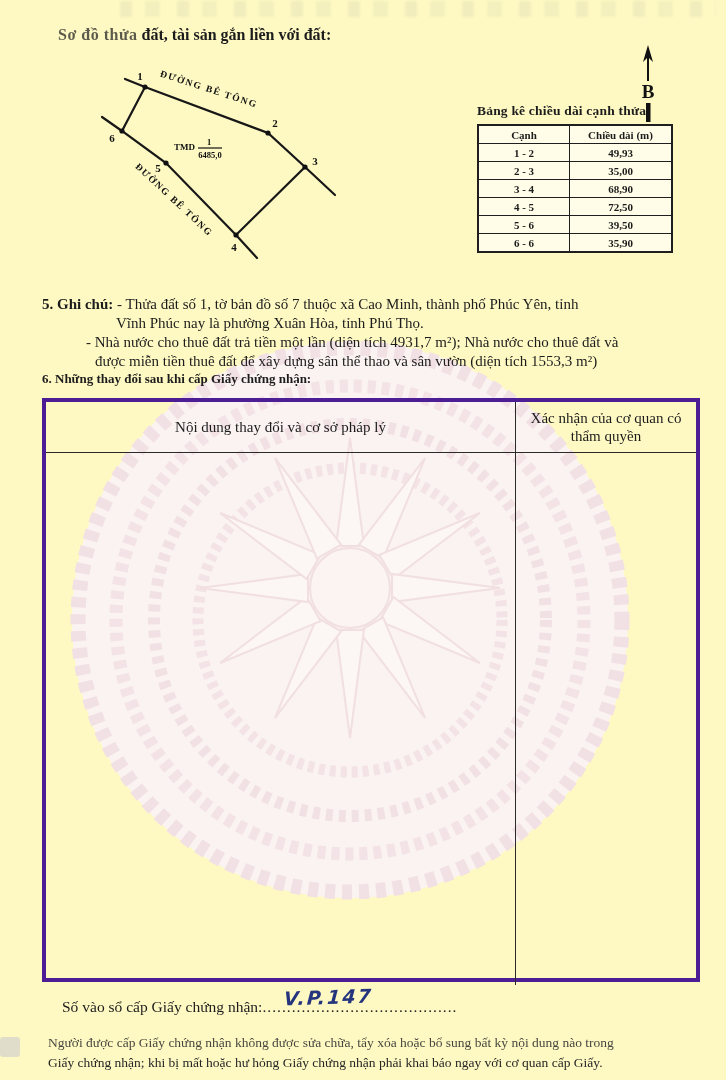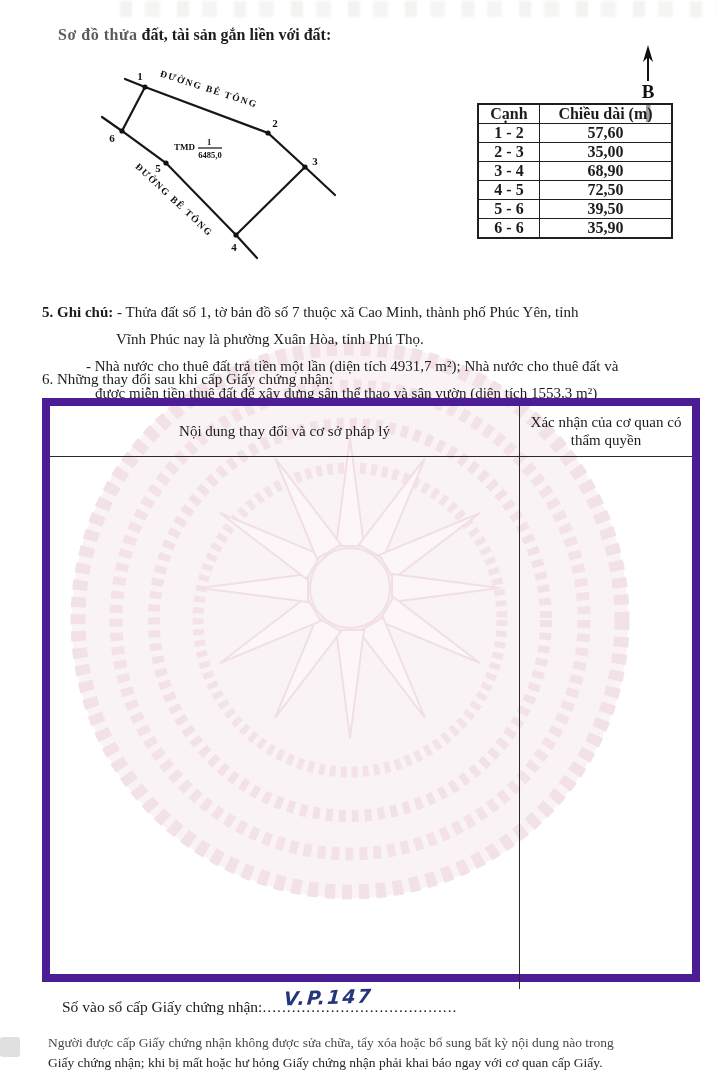--- a/index.html
+++ b/index.html
@@ -1,18 +1,18 @@
 <!DOCTYPE html>
 <html><head>
 <meta charset="utf-8">
 <style>
   html,body{margin:0;padding:0;background:#e8e8e8;}
   .page{
     position:relative;width:726px;height:1080px;margin:0 auto;
-    background:#ffffff;overflow:hidden;
+    background:#fef9c3;overflow:hidden;
     font-family:"Liberation Serif",serif;color:#1c1c1c;
   }
   .layer{position:absolute;inset:0;}
   .content{z-index:2;}
   .wm{z-index:1;}
 
   
   .top-bleed{
     position:absolute;top:1px;left:120px;right:10px;height:16px;
     background:repeating-linear-gradient(90deg,
@@ -34,39 +34,39 @@
   .frac{font-size:8.5px;font-weight:bold;}
 
   .north-svg{position:absolute;left:628px;top:45px;}
   .north-svg text{font-family:"Liberation Serif",serif;font-weight:bold;font-size:19px;fill:#111;}
 
   
   .edge-box{position:absolute;left:477px;top:103px;width:200px;}
   .edge-title{font-size:13.5px;font-weight:600;margin-bottom:5px;letter-spacing:.2px;}
   table.edges{border-collapse:collapse;border:2px solid #1f1f1f;width:196px;background:rgba(255,255,255,.6);}
   table.edges td,table.edges th{
-    border:1px solid #1f1f1f;text-align:center;font-size:16px;
-    height:17px;padding:0 1px;font-weight:600;
+    border:1px solid #1f1f1f;text-align:center;font-size:11px;
+    height:17px;padding:0 16px;font-weight:600;
   }
   table.edges .c-edge{width:58px;}
 
   
   .ghichu{position:absolute;left:42px;top:295px;width:668px;font-size:15px;line-height:19px;}
   .ghichu .lbl{font-weight:bold;}
-  .gc-line{white-space:nowrap;margin-top:8px;}
+  .gc-line{white-space:nowrap;}
   .ind2{padding-left:74px;}
   .ind3{padding-left:44px;}
   .ind4{padding-left:53px;}
 
-  .sec6{position:absolute;left:42px;top:371px;font-size:15px;font-weight:normal;}
+  .sec6{position:absolute;left:42px;top:371px;font-size:13px;font-weight:bold;}
 
   
   .big-table{
     position:absolute;left:42px;top:398px;width:658px;height:584px;
-    border:8px solid #4c1d95;box-sizing:border-box;background:transparent;
+    border:4px solid #4c1d95;box-sizing:border-box;background:transparent;
   }
   .bt-header{display:flex;border-bottom:1.5px solid #2a2a2a;height:50px;}
   .bt-col1{width:470px;box-sizing:border-box;border-right:1.5px solid #2a2a2a;
     display:flex;align-items:center;justify-content:center;font-size:15px;}
   .bt-col2{flex:1;display:flex;align-items:center;justify-content:center;
     text-align:center;font-size:15px;padding:9px 8px;line-height:18px;}
   .bt-body{display:flex;height:532px;}
   .bt-body .bt-col1{border-right:1.5px solid #2a2a2a;}
 
   
@@ -166,29 +166,30 @@
     </svg>
 
     <svg class="north-svg" width="40" height="82" viewBox="0 0 40 82">
       <polygon points="20,0 15,17 20,12 25,17" fill="#111"></polygon>
       <line x1="20" y1="10" x2="20" y2="36" stroke="#111" stroke-width="2"></line>
       <text x="20" y="53" text-anchor="middle">B</text>
       <rect x="18" y="58" width="4.5" height="19" fill="#111"></rect>
     </svg>
 
     <div class="edge-box">
+      <div class="edge-title">Bảng kê chiều dài cạnh thửa</div>
       <table class="edges">
         <tbody>
             <tr>
           <th class="c-edge">Cạnh</th>
           <th>Chiều dài (m)</th>
         </tr>
         <tr>
           <td>1 - 2</td>
-          <td>57,60</td>
+          <td>49,93</td>
         </tr>
         <tr>
           <td>2 - 3</td>
           <td>35,00</td>
         </tr>
         <tr>
           <td>3 - 4</td>
           <td>68,90</td>
         </tr>
         <tr>

